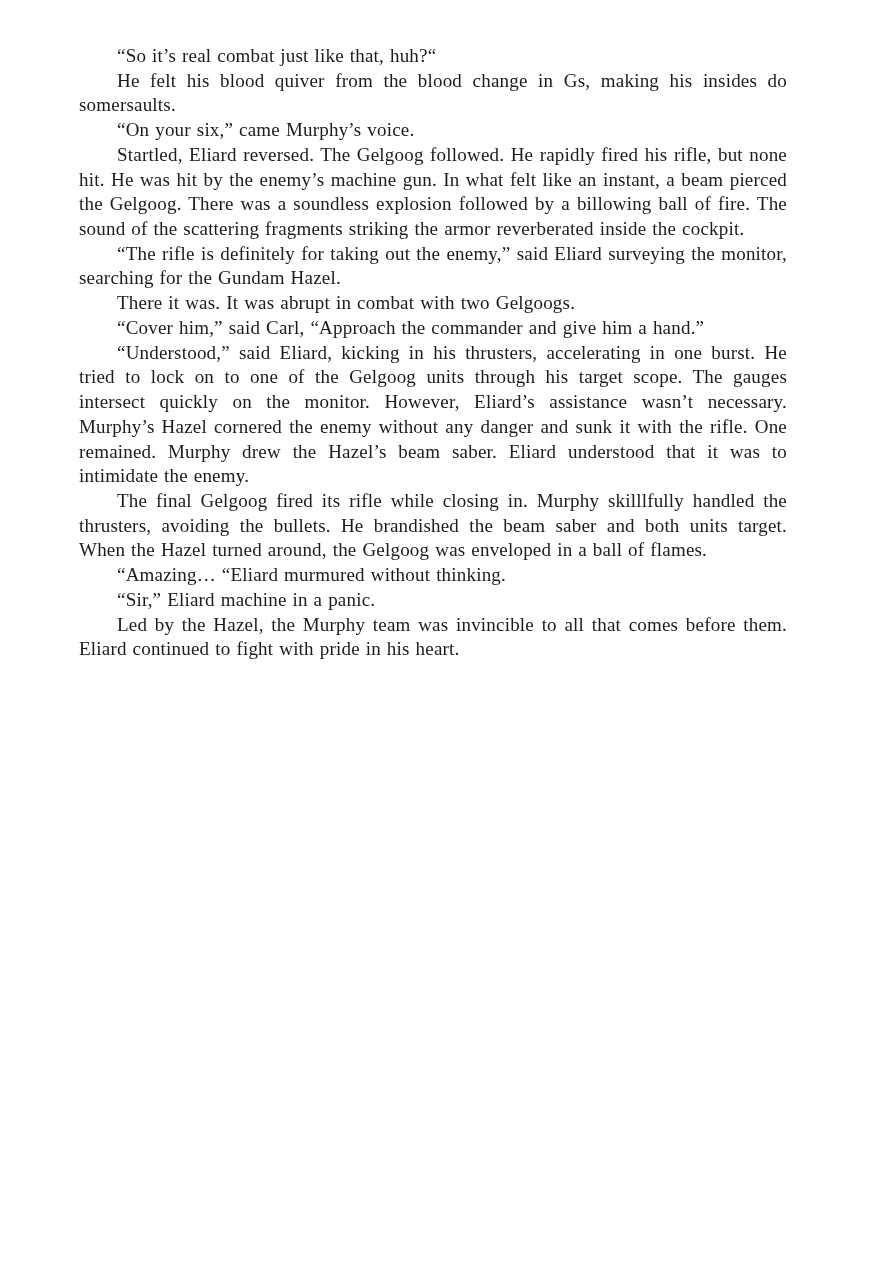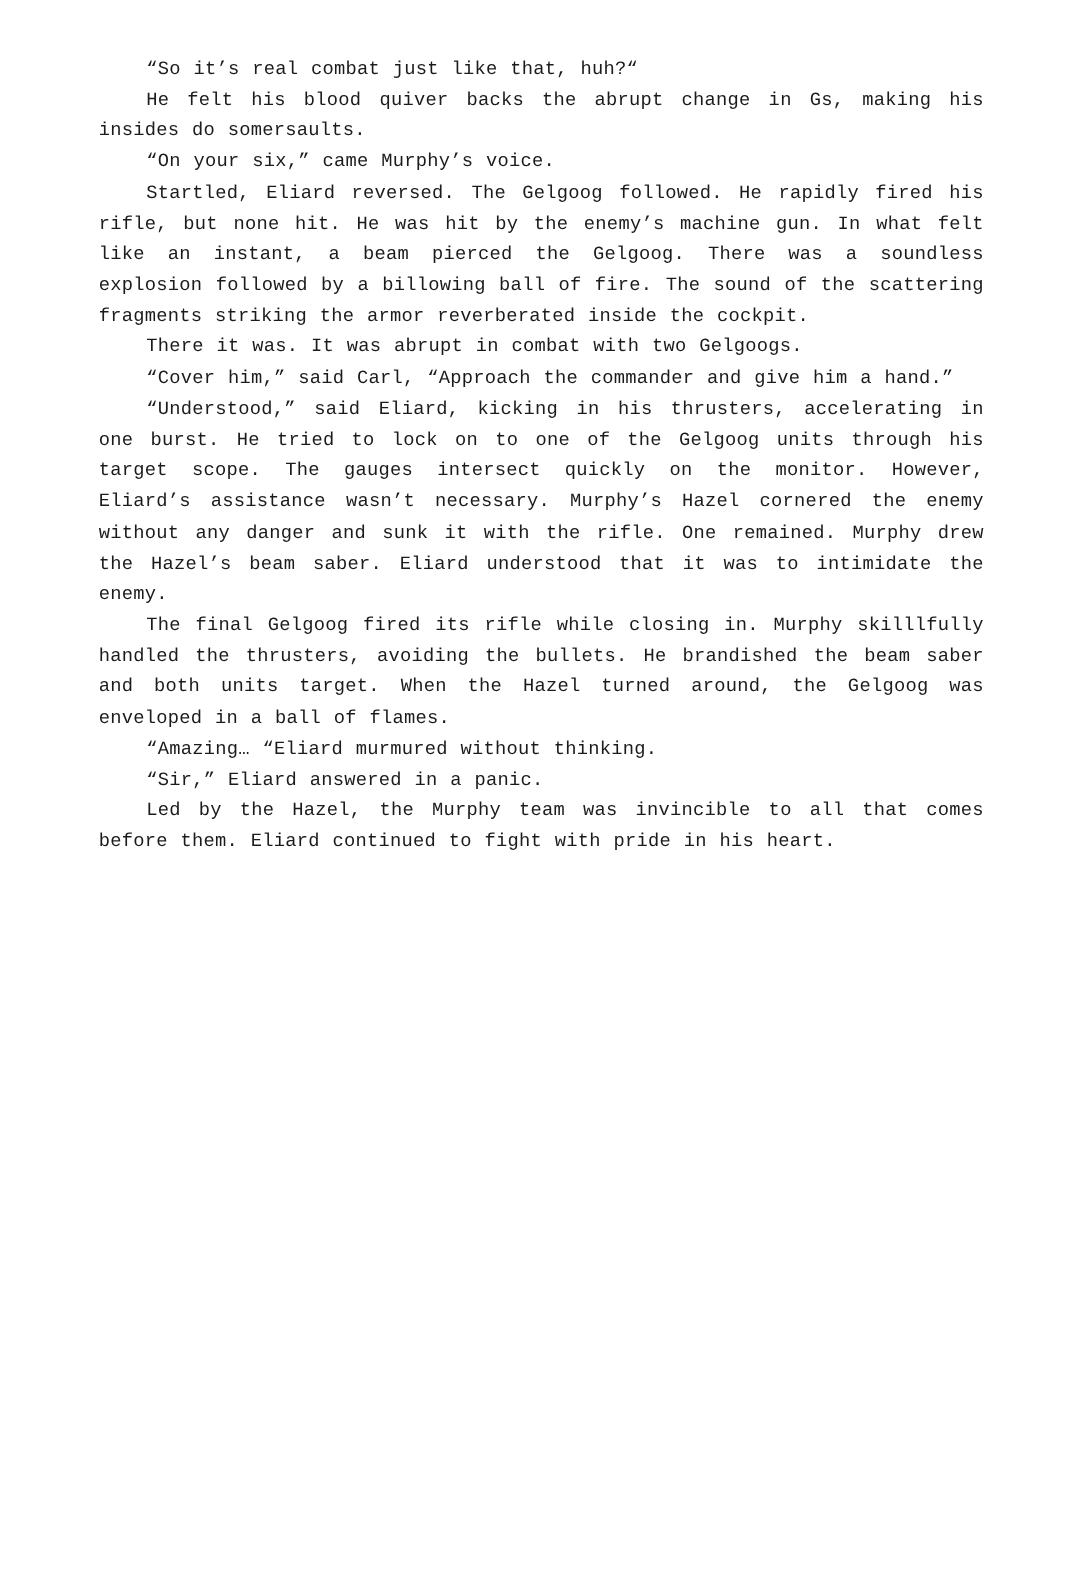--- a/index.html
+++ b/index.html
@@ -22,42 +22,43 @@
     height: 1265px;
     padding: 44px 82px 0 79px;
     background: var(--bg);
   }
   .text-block {
     width: 708px;
   }
   .para {
     margin: 0;
     padding: 0;
-    font-family: Liberation Mono, monospace;
-    font-size: 15px;
+    font-family: Liberation Serif, serif;
+    font-size: 19px;
     line-height: 24.72px;
     letter-spacing: 0.2px;
     word-spacing: 1px;
     color: var(--fg);
     text-align: justify;
     text-indent: 38px;
     hyphens: none;
     -webkit-hyphens: none;
   }
 </style>
 </head>
 <body>
 
 <main class="page">
   <article class="text-block">
     <p class="para">“So it’s real combat just like that, huh?“</p>
-    <p class="para">He felt his blood quiver backs the abrupt change in Gs, making his insides do somersaults.</p>
+    <p class="para">He felt his blood quiver from the blood change in Gs, making his insides do somersaults.</p>
     <p class="para">“On your six,” came Murphy’s voice.</p>
     <p class="para">Startled, Eliard reversed. The Gelgoog followed. He rapidly fired his rifle, but none hit. He was hit by the enemy’s machine gun. In what felt like an instant, a beam pierced the Gelgoog. There was a soundless explosion followed by a billowing ball of fire. The sound of the scattering fragments striking the armor reverberated inside the cockpit.</p>
+    <p class="para">“The rifle is definitely for taking out the enemy,” said Eliard surveying the monitor, searching for the Gundam Hazel.</p>
     <p class="para">There it was. It was abrupt in combat with two Gelgoogs.</p>
     <p class="para">“Cover him,” said Carl, “Approach the commander and give him a hand.”</p>
     <p class="para">“Understood,” said Eliard, kicking in his thrusters, accelerating in one burst. He tried to lock on to one of the Gelgoog units through his target scope. The gauges intersect quickly on the monitor. However, Eliard’s assistance wasn’t necessary. Murphy’s Hazel cornered the enemy without any danger and sunk it with the rifle. One remained. Murphy drew the Hazel’s beam saber. Eliard understood that it was to intimidate the enemy.</p>
     <p class="para">The final Gelgoog fired its rifle while closing in. Murphy skilllfully handled the thrusters, avoiding the bullets. He brandished the beam saber and both units target. When the Hazel turned around, the Gelgoog was enveloped in a ball of flames.</p>
     <p class="para">“Amazing… “Eliard murmured without thinking.</p>
-    <p class="para">“Sir,” Eliard answered in a panic.</p>
+    <p class="para">“Sir,” Eliard machine in a panic.</p>
     <p class="para">Led by the Hazel, the Murphy team was invincible to all that comes before them. Eliard continued to fight with pride in his heart.</p>
   </article>
 </main>
 
 </body></html>

